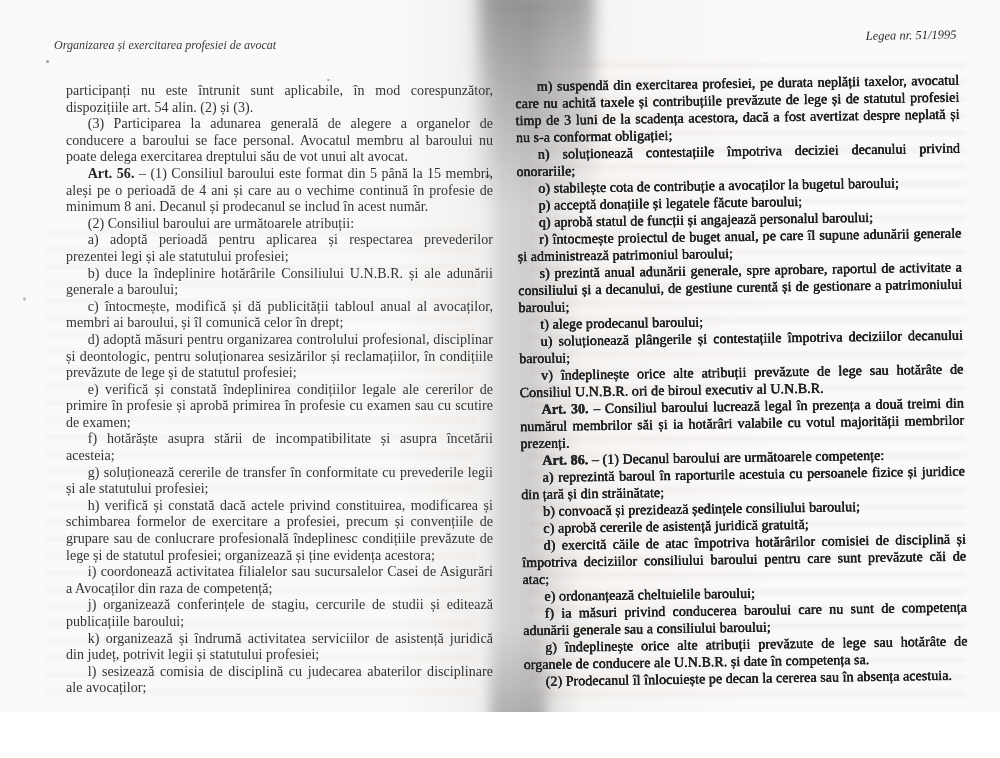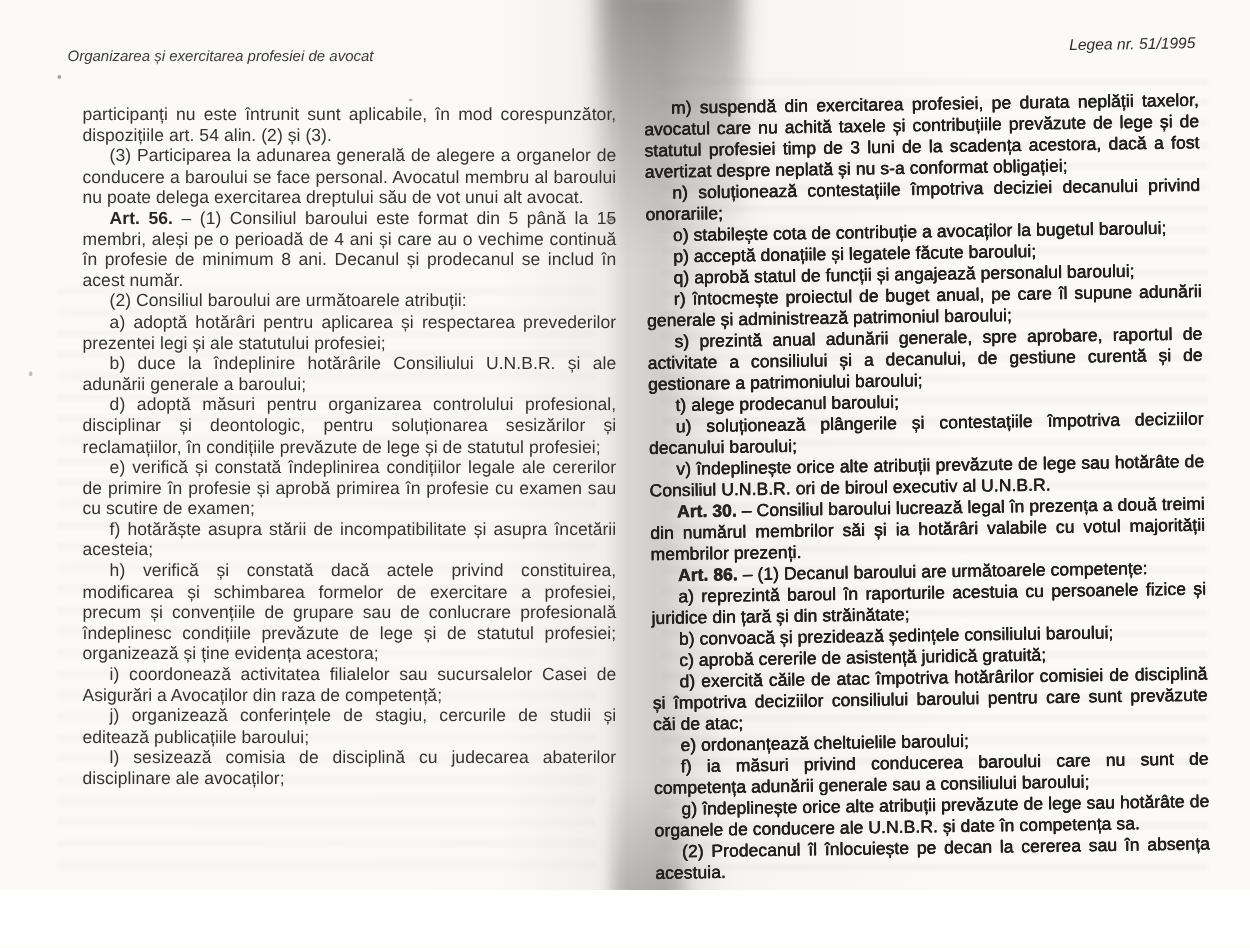--- a/index.html
+++ b/index.html
@@ -1,21 +1,21 @@
 <!DOCTYPE html>
 <html lang="ro"><head>
 <meta charset="utf-8">
 <style>
   html,body{margin:0;padding:0;background:#ffffff;}
   .scan{
     position:relative;
     width:1000px;height:712px;
     overflow:hidden;
     background:#faf9f7;
-    font-family:Liberation Sans, sans-serif;
+    font-family:Liberation Serif, serif;
   }
   
   .page{position:absolute;top:0;height:758px;}
   .page-left{
     left:0;width:500px;
     background:linear-gradient(to right,#fbfaf8 0%,#faf9f7 80%,#f1efed 97%,#e9e7e5 100%);
   }
   .page-right{
     left:500px;width:500px;
     background:linear-gradient(to right,#e7e5e3 0%,#f1efed 7%,#f7f5f3 20%,#fbfaf9 55%,#fbfaf9 100%);
@@ -97,28 +97,31 @@
   <div class="bleed bleed-left"></div>
   <div class="bleed bleed-right"></div>
 
   <div class="running-header header-left">Organizarea și exercitarea profesiei de avocat</div>
 
   <div class="body-text body-left">
       <p class="">participanți nu este întrunit sunt aplicabile, în mod corespunzător, dispozițiile art. 54 alin. (2) și (3).</p>
       <p class="indent">(3) Participarea la adunarea generală de alegere a organelor de conducere a baroului se face personal. Avocatul membru al baroului nu poate delega exercitarea dreptului său de vot unui alt avocat.</p>
       <p class="indent"><b>Art. 56.</b> – (1) Consiliul baroului este format din 5 până la 15 membri, aleși pe o perioadă de 4 ani și care au o vechime continuă în profesie de minimum 8 ani. Decanul și prodecanul se includ în acest număr.</p>
       <p class="indent">(2) Consiliul baroului are următoarele atribuții:</p>
-      <p class="indent">a) adoptă hotărâri pentru aplicarea și respectarea prevederilor prezentei legi și ale statutului profesiei;</p>
+      <p class="indent">a) adoptă perioadă pentru aplicarea și respectarea prevederilor prezentei legi și ale statutului profesiei;</p>
       <p class="indent">b) duce la îndeplinire hotărârile Consiliului U.N.B.R. și ale adunării generale a baroului;</p>
+      <p class="indent">c) întocmește, modifică și dă publicității tabloul anual al avocaților, membri ai baroului, și îl comunică celor în drept;</p>
       <p class="indent">d) adoptă măsuri pentru organizarea controlului profesional, disciplinar și deontologic, pentru soluționarea sesizărilor și reclamațiilor, în condițiile prevăzute de lege și de statutul profesiei;</p>
       <p class="indent">e) verifică și constată îndeplinirea condițiilor legale ale cererilor de primire în profesie și aprobă primirea în profesie cu examen sau cu scutire de examen;</p>
       <p class="indent">f) hotărăște asupra stării de incompatibilitate și asupra încetării acesteia;</p>
+      <p class="indent">g) soluționează cererile de transfer în conformitate cu prevederile legii și ale statutului profesiei;</p>
       <p class="indent">h) verifică și constată dacă actele privind constituirea, modificarea și schimbarea formelor de exercitare a profesiei, precum și convențiile de grupare sau de conlucrare profesională îndeplinesc condițiile prevăzute de lege și de statutul profesiei; organizează și ține evidența acestora;</p>
       <p class="indent">i) coordonează activitatea filialelor sau sucursalelor Casei de Asigurări a Avocaților din raza de competență;</p>
       <p class="indent">j) organizează conferințele de stagiu, cercurile de studii și editează publicațiile baroului;</p>
+      <p class="indent">k) organizează și îndrumă activitatea serviciilor de asistență juridică din județ, potrivit legii și statutului profesiei;</p>
       <p class="indent">l) sesizează comisia de disciplină cu judecarea abaterilor disciplinare ale avocaților;</p>
     </div>
 
   <div class="page-number num-left">24</div>
 
   <div class="right-wrap">
     <div class="running-header header-right">Legea nr. 51/1995</div>
 
     <div class="body-text body-right">
         <p class="indent">m) suspendă din exercitarea profesiei, pe durata neplății taxelor, avocatul care nu achită taxele și contribuțiile prevăzute de lege și de statutul profesiei timp de 3 luni de la scadența acestora, dacă a fost avertizat despre neplată și nu s-a conformat obligației;</p>

